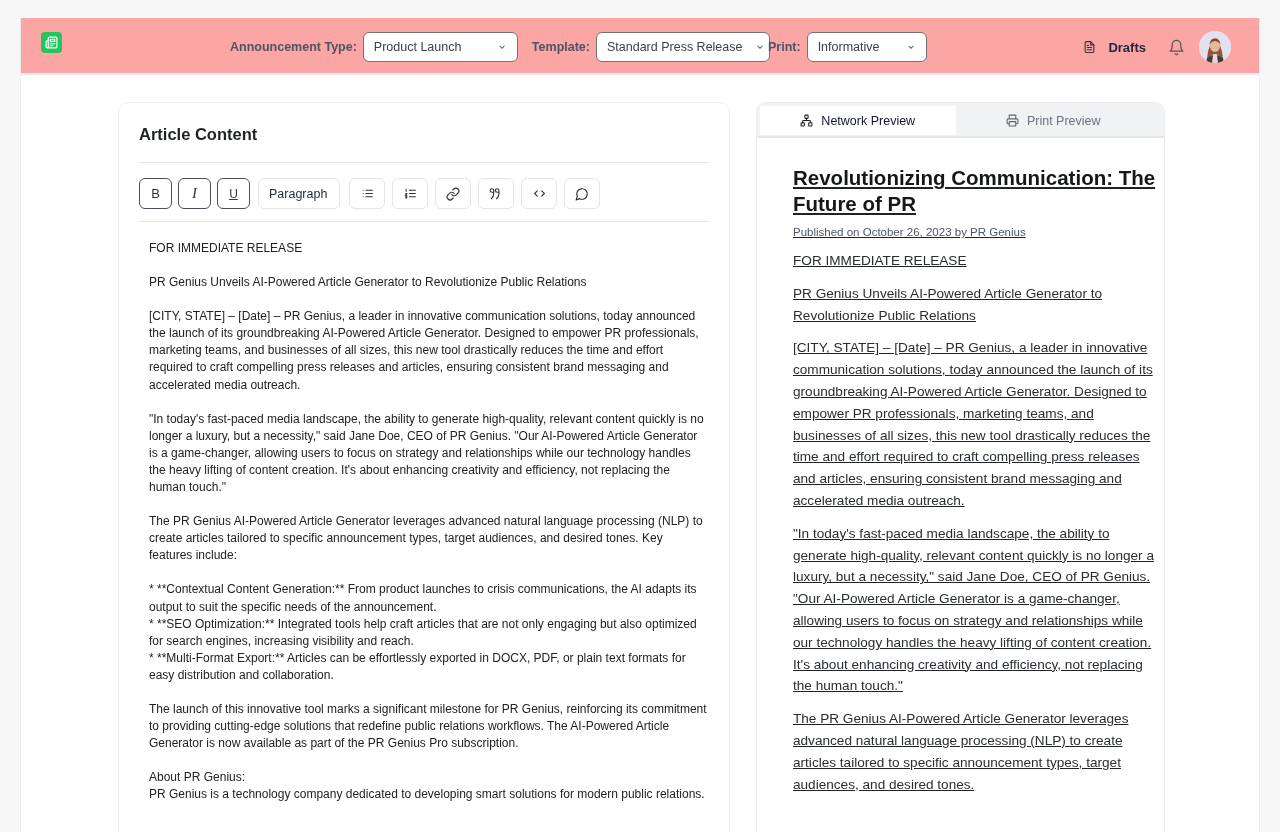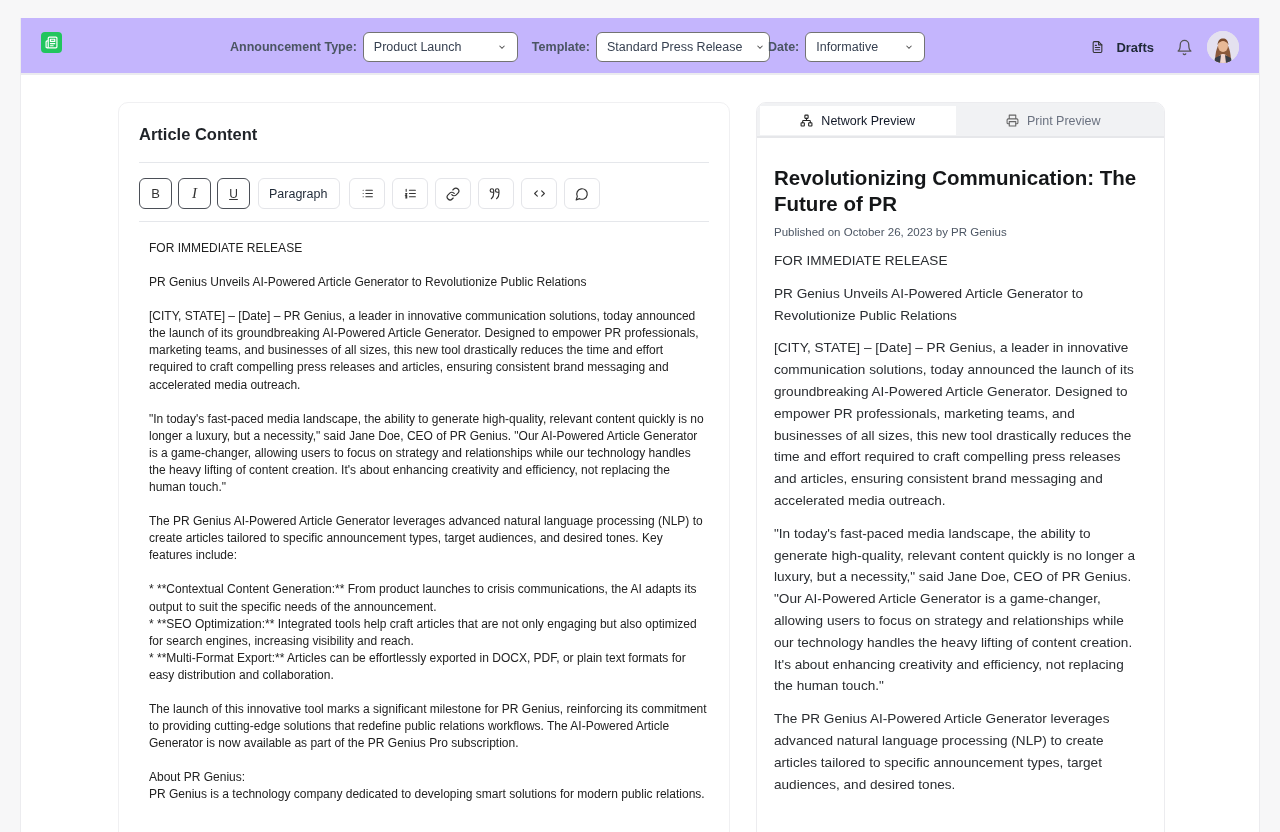--- a/index.html
+++ b/index.html
@@ -12,36 +12,36 @@
   }
   .app {
     position: absolute; left: 20px; top: 18px; width: 1240px; height: 814px;
     background: #ffffff;
     border-left: 1px solid #ececef; border-right: 1px solid #ececef;
   }
   
   .header {
     position: absolute; left: 0; top: 0; width: 100%; height: 57px;
     border-bottom: 2px solid #ebebef;
-    background: #c4b5fd;
+    background: #fca5a5;
   }
   .logo {
     position: absolute; left: 20px; top: 14px; width: 21px; height: 21px;
     background: #22c55e; border-radius: 4px;
     display: flex; align-items: center; justify-content: center;
   }
   .controls { position: absolute; left: 209px; top: 14px; height: 30px; display: flex; align-items: center; }
   .ctl-label { font-size: 12.5px; font-weight: bold; color: #4b5563; margin-right: 6px; }
   .select {
     height: 30px; border: 1px solid #737373; border-radius: 6px;
     display: flex; align-items: center; justify-content: space-between;
     padding: 0 10px; font-size: 12.5px; color: #374151; background: #fff;
   }
   .select .chev { width: 10px; height: 10px; margin-left: 8px; }
-  .hdr-right { position: absolute; right: 20px; top: 12px; height: 34px; display: flex; align-items: center; }
+  .hdr-right { position: absolute; right: 28px; top: 12px; height: 34px; display: flex; align-items: center; }
   .drafts { display: flex; align-items: center; font-size: 13px; font-weight: bold; color: #1f2937; margin-right: 22px; }
   .drafts svg { margin-right: 12px; }
   .bell { margin-right: 14px; display: flex; }
   .avatar {
     width: 32px; height: 32px; border-radius: 50%;
     background: #e4e1ef; overflow: hidden; position: relative;
   }
 
   
   .editor-card {
@@ -76,21 +76,21 @@
     background: #f1f2f4; border-bottom: 2px solid #e6e7ea;
     display: flex; padding: 3px 13px 0 3px;
   }
   .tab {
     flex: 1; height: 29px; display: flex; align-items: center; justify-content: center;
     font-size: 12.5px; color: #374151;
   }
   .tab.active { background: #fff; color: #111827; }
   .tab svg { margin-right: 8px; }
   .tab.inactive { color: #6b7280; }
-  .preview-body { position: absolute; left: 17px; top: 62px; width: 372px; }
+  .preview-body { position: absolute; left: 36px; top: 62px; width: 372px; text-decoration: underline; }
   .preview-title { font-size: 20.5px; font-weight: bold; line-height: 26px; color: #151719; }
   .preview-meta { font-size: 11.5px; color: #4b5563; margin-top: 9px; margin-bottom: 12px; }
   .preview-body p.pv { font-size: 13.6px; line-height: 21.8px; color: #2a2d31; margin-bottom: 11px; }
 </style>
 </head>
 <body>
 
 <div class="app">
 
   <div class="header">
@@ -109,21 +109,21 @@
             <path d="M6 9l6 6 6-6"></path>
           </svg>
       </div>
       <span class="ctl-label">Template:</span>
       <div class="select" style="width:174px; padding-right:0;">
         <span>Standard Press Release</span>
         <svg class="chev" style="margin-left:4px; margin-right:4px;" viewBox="0 0 24 24" fill="none" stroke="#555" stroke-width="2.5">
             <path d="M6 9l6 6 6-6"></path>
           </svg>
       </div>
-      <span class="ctl-label" style="margin-left:-2px;">Date:</span>
+      <span class="ctl-label" style="margin-left:-2px;">Print:</span>
       <div class="select" style="width:120px;">
         <span>Informative</span>
         <svg class="chev" viewBox="0 0 24 24" fill="none" stroke="#555" stroke-width="2.5">
             <path d="M6 9l6 6 6-6"></path>
           </svg>
       </div>
     </div>
 
     <div class="hdr-right">
       <div class="drafts">

